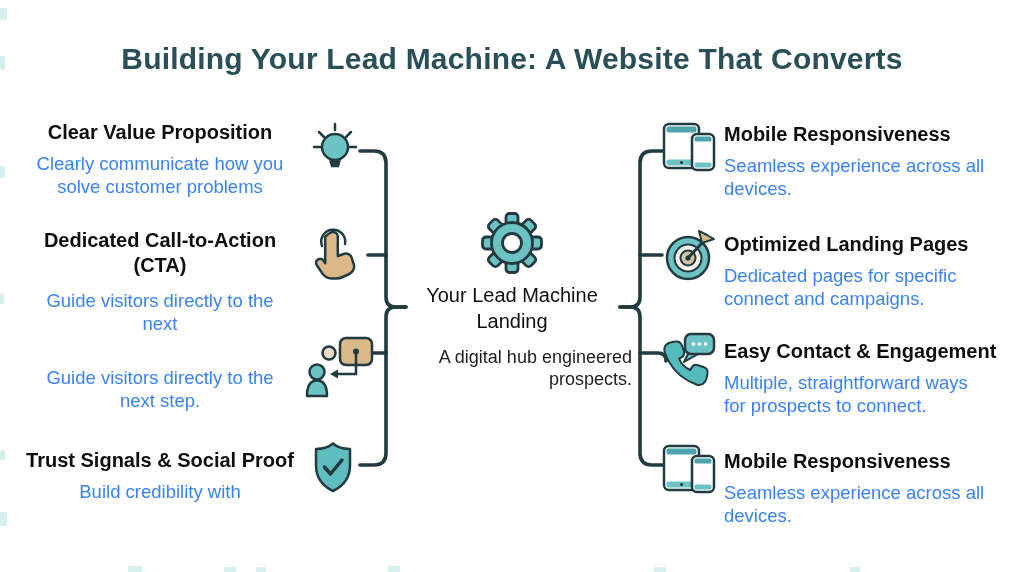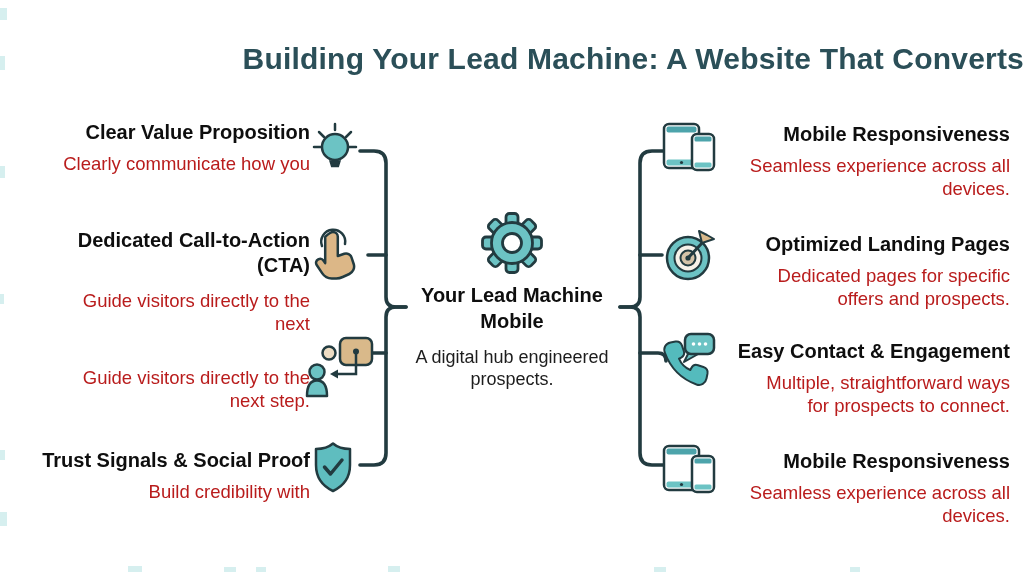--- a/index.html
+++ b/index.html
@@ -1,30 +1,30 @@
 <!DOCTYPE html>
 <html><head>
 <meta charset="utf-8">
 <style>
   html,body{margin:0;padding:0;background:#fff;}
   .canvas{position:relative;width:1024px;height:572px;background:#ffffff;overflow:hidden;
           font-family:"Liberation Sans",sans-serif;}
-  .title{position:absolute;left:0;top:42px;width:100%;text-align:right;
+  .title{position:absolute;left:0;top:42px;width:100%;text-align:center;
          font-size:30px;font-weight:700;color:#2b4f58;letter-spacing:.2px;white-space:nowrap;}
   .braces{position:absolute;left:0;top:0;}
   .ic{position:absolute;}
   .item{position:absolute;}
-  .item.left{left:22px;width:288px;text-align:right;}
-  .item.right{left:724px;width:286px;text-align:right;}
+  .item.left{left:16px;width:288px;text-align:center;}
+  .item.right{left:724px;width:286px;text-align:left;}
   .hd{font-size:20px;font-weight:700;color:#0e0e0e;line-height:25px;white-space:nowrap;}
-  .ds{font-size:18.5px;color:#b91c1c;line-height:23px;white-space:nowrap;}
+  .ds{font-size:18.5px;color:#3b82f6;line-height:23px;white-space:nowrap;}
   .gap{height:11px;}
   .center{position:absolute;left:392px;top:282px;width:240px;text-align:center;}
-  .chd{font-size:20px;font-weight:700;color:#0e0e0e;line-height:26px;white-space:nowrap;}
-  .cds{font-size:18px;color:#1d1d1d;line-height:22px;white-space:nowrap;}
+  .chd{font-size:20px;font-weight:400;color:#0e0e0e;line-height:26px;white-space:nowrap;}
+  .cds{font-size:18px;color:#1d1d1d;line-height:22px;white-space:nowrap;text-align:right;}
   .cgap{height:12px;}
   .art{position:absolute;background:#6dc4c5;opacity:.28;}
 </style>
 </head>
 <body>
 
 <div class="canvas">
 
   <div class="art" style="left:0;top:8px;width:7px;height:12px"></div>
   <div class="art" style="left:0;top:56px;width:5px;height:14px"></div>
@@ -51,20 +51,21 @@
       <path d="M 620 307 H 630 Q 640 307 640 317 V 453 Q 640 465 652 465 H 666"></path>
       <path d="M 640 255 H 662"></path>
       <path d="M 640 353 H 658 Q 666 353 666 361"></path>
     </g>
   </svg>
 
   <div class="item left" style="top:120px">
     <div class="hd">Clear Value Proposition</div>
     <div class="gap" style="height:7px"></div>
     <div class="ds">Clearly communicate how you</div>
+    <div class="ds">solve customer problems</div>
   </div>
   <svg class="ic" style="left:306px;top:120px" width="58" height="60" viewBox="0 0 58 60">
     <g stroke="#223b40" stroke-width="2.5" stroke-linecap="round">
       <line x1="8" y1="27" x2="15" y2="27"></line>
       <line x1="43" y1="27" x2="50" y2="27"></line>
       <line x1="29" y1="4" x2="29" y2="10"></line>
       <line x1="13" y1="12" x2="18" y2="17"></line>
       <line x1="45" y1="12" x2="40" y2="17"></line>
       <circle cx="29" cy="27" r="13" fill="#6cc3c4"></circle>
       <path d="M 24 41 h 10 l -1.7 5.5 h -6.6 Z" fill="#223b40" stroke-width="1.5"></path>
@@ -120,21 +121,21 @@
       <rect x="25" y="1.5" width="12" height="13" rx="3.5" transform="rotate(180 31 31)"></rect>
       <rect x="25" y="1.5" width="12" height="13" rx="3.5" transform="rotate(225 31 31)"></rect>
       <rect x="25" y="1.5" width="12" height="13" rx="3.5" transform="rotate(270 31 31)"></rect>
       <rect x="25" y="1.5" width="12" height="13" rx="3.5" transform="rotate(315 31 31)"></rect>
       <circle cx="31" cy="31" r="20.5"></circle>
       <circle cx="31" cy="31" r="9.5" fill="#ffffff"></circle>
     </g>
   </svg>
   <div class="center">
     <div class="chd">Your Lead Machine</div>
-    <div class="chd">Mobile</div>
+    <div class="chd">Landing</div>
     <div class="cgap"></div>
     <div class="cds">A digital hub engineered</div>
     <div class="cds">prospects.</div>
   </div>
 
   <svg class="ic" style="left:662px;top:122px" width="54" height="50" viewBox="0 0 54 50">
     <rect x="2" y="2" width="35" height="44" rx="5" fill="#ffffff" stroke="#223b40" stroke-width="2.5"></rect>
     <rect x="4.5" y="4.5" width="30" height="6" rx="2" fill="#4da4ab"></rect>
     <rect x="4.5" y="37.5" width="30" height="6" rx="2" fill="#6cc3c4"></rect>
     <circle cx="19.5" cy="40.5" r="1.6" fill="#223b40"></circle>
@@ -154,21 +155,21 @@
     <circle cx="26" cy="30" r="13.5" fill="#f7f2e9" stroke="#223b40" stroke-width="2"></circle>
     <circle cx="26" cy="30" r="7.5" fill="#d4c3a8" stroke="#223b40" stroke-width="2"></circle>
     <circle cx="26" cy="30" r="2.6" fill="#223b40"></circle>
     <line x1="26" y1="30" x2="41" y2="14" stroke="#223b40" stroke-width="3" stroke-linecap="round"></line>
     <polygon points="40,15 37,3 45,7 52,11" fill="#d9b98a" stroke="#223b40" stroke-width="2" stroke-linejoin="round"></polygon>
   </svg>
   <div class="item right" style="top:232px">
     <div class="hd">Optimized Landing Pages</div>
     <div class="gap" style="height:7px"></div>
     <div class="ds">Dedicated pages for specific</div>
-    <div class="ds">offers and prospects.</div>
+    <div class="ds">connect and campaigns.</div>
   </div>
 
   <svg class="ic" style="left:658px;top:332px" width="58" height="56" viewBox="0 0 58 56">
     <polygon points="32,18 26,30 42,21" fill="#6cc3c4" stroke="#223b40" stroke-width="2" stroke-linejoin="round"></polygon>
     <rect x="27" y="2" width="29" height="20" rx="6" fill="#6cc3c4" stroke="#223b40" stroke-width="2.5"></rect>
     <circle cx="35.5" cy="12" r="1.8" fill="#ffffff"></circle>
     <circle cx="41.5" cy="12" r="1.8" fill="#ffffff"></circle>
     <circle cx="47.5" cy="12" r="1.8" fill="#ffffff"></circle>
     <path d="M 7 21 C 5 16 7.5 11.5 12.5 10.5 L 17.5 9.5 C 20.5 9 23 10.7 24 13.6 L 25.8 19
              C 26.8 21.9 25.6 24.4 22.8 25.8 L 21 26.7 C 23.2 32 27 35.8 32.3 38 L 33.2 36.2

